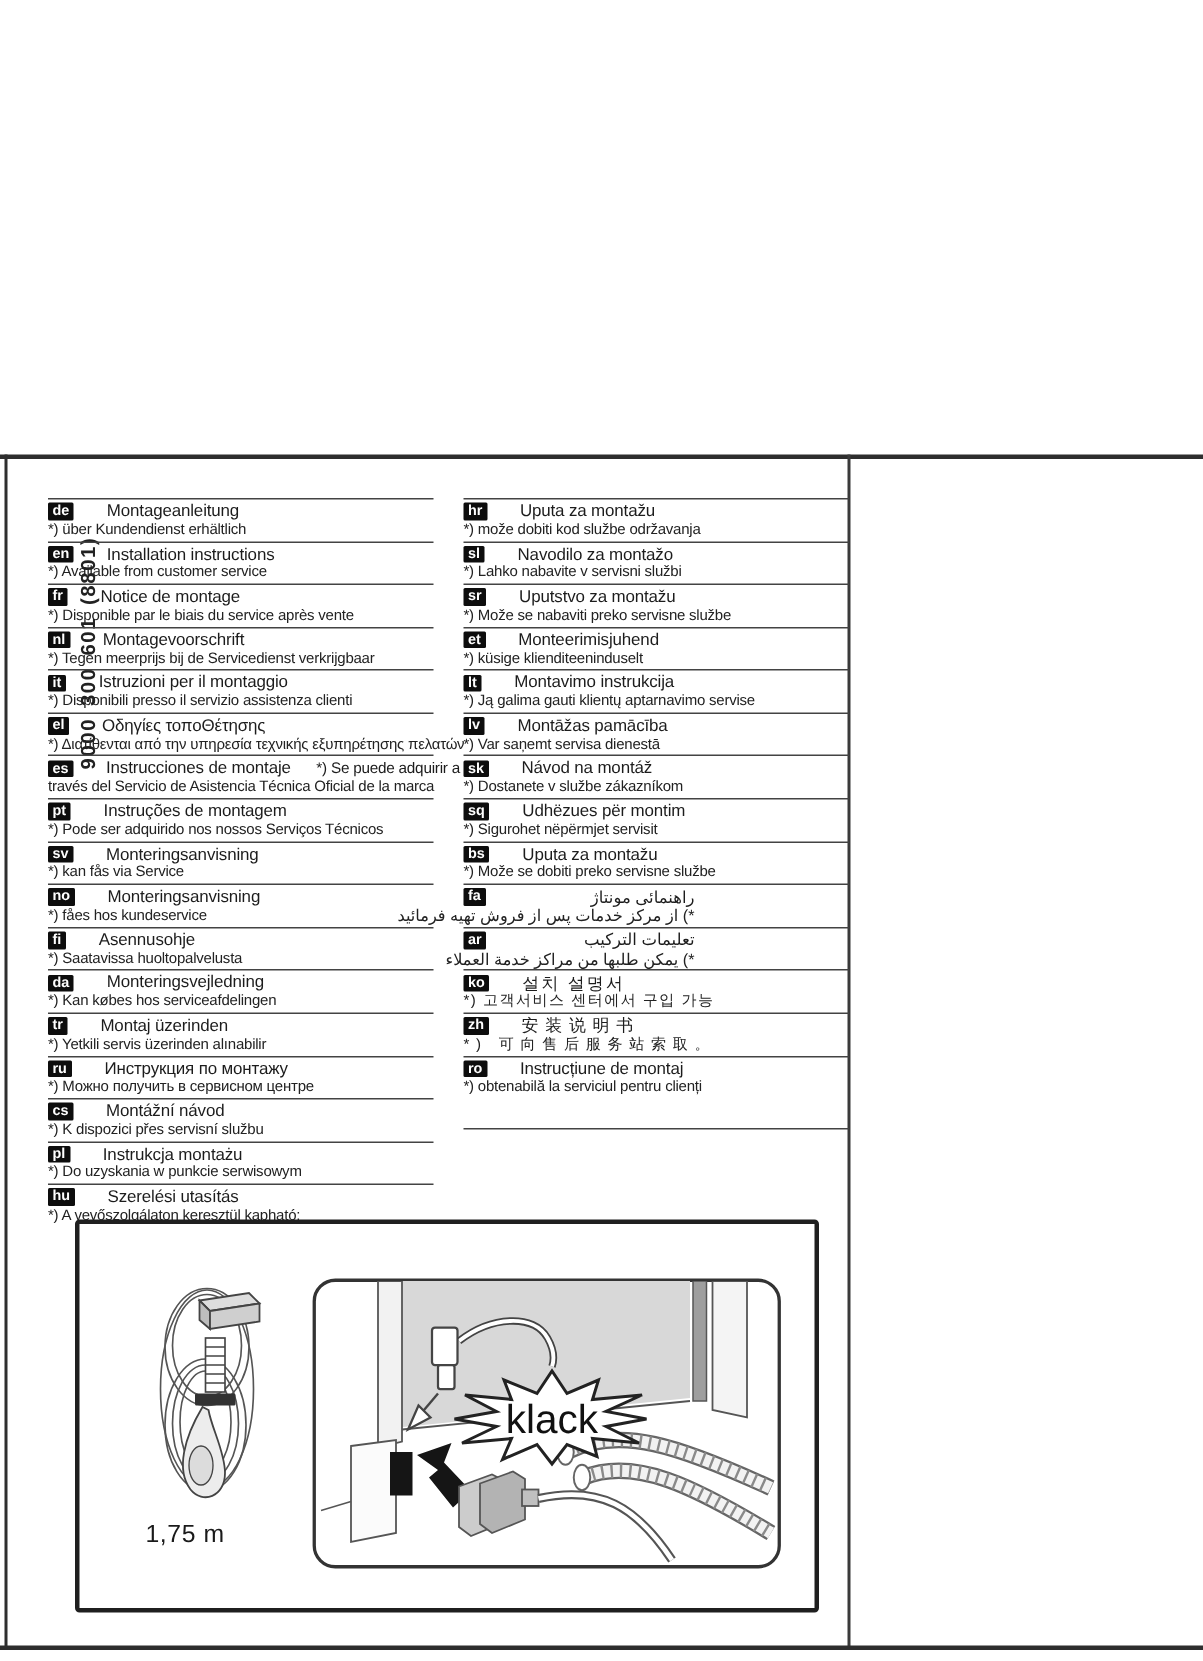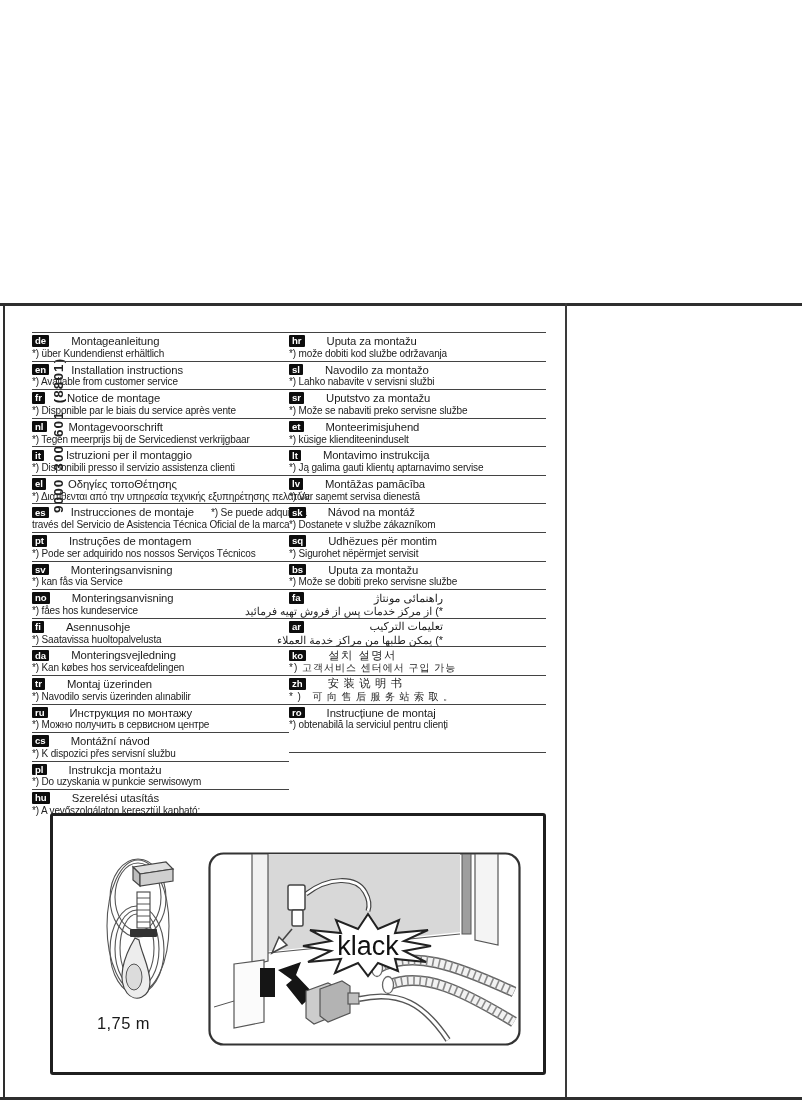--- a/index.html
+++ b/index.html
@@ -14,21 +14,21 @@
   .border-left{position:absolute;left:3px;top:303px;width:2px;height:796px;background:#2e2e2e;}
   .col-divider{position:absolute;left:565px;top:303px;width:2px;height:796px;background:#3a3a3a;}
 
   
   .part-number{
     position:absolute;left:51px;top:513px;transform-origin:0 0;transform:rotate(-90deg);
     font-weight:bold;font-size:13.5px;letter-spacing:1.1px;word-spacing:3px;white-space:nowrap;color:#222;
   }
 
   
-  .lang-table{position:absolute;left:32px;top:332px;width:522px;display:flex;gap:0;}
+  .lang-table{position:absolute;left:32px;top:332px;width:522px;display:flex;gap:20px;}
   .col{width:257px;}
   .block{border-top:1.6px solid #434343;padding:1.2px 0 0 0;height:26.4px;overflow:visible;}
   .line1{display:flex;align-items:center;gap:6px;height:13.6px;font-size:11.3px;white-space:nowrap;letter-spacing:-0.1px;}
   .badge{
     background:#0d0d0d;color:#ffffff;font-weight:bold;font-size:9.6px;line-height:11.5px;
     padding:0 3px;flex:none;letter-spacing:0;border-radius:1px;
   }
   .title{color:#1c1c1c;margin-left:16px;}
   .suffix{margin-left:11px;font-size:10.2px;letter-spacing:-0.15px;}
   .note{font-size:10px;line-height:12.4px;height:12.4px;white-space:nowrap;letter-spacing:-0.15px;color:#222;}
@@ -152,21 +152,21 @@
           <span class="badge" data-name="language-code-badge">da</span>
           <span class="title" data-name="language-title">Monteringsvejledning</span>
         </div>
         <div class="note" data-name="language-note">*) Kan købes hos serviceafdelingen</div>
       </div>
       <div class="block" data-name="lang-entry-tr">
         <div class="line1">
           <span class="badge" data-name="language-code-badge">tr</span>
           <span class="title" data-name="language-title">Montaj üzerinden</span>
         </div>
-        <div class="note" data-name="language-note">*) Navodilo servis üzerinden alınabilir</div>
+        <div class="note" data-name="language-note">*) Yetkili servis üzerinden alınabilir</div>
       </div>
       <div class="block" data-name="lang-entry-ru">
         <div class="line1">
           <span class="badge" data-name="language-code-badge">ru</span>
           <span class="title" data-name="language-title">Инструкция по монтажу</span>
         </div>
         <div class="note" data-name="language-note">*) Можно получить в сервисном центре</div>
       </div>
       <div class="block" data-name="lang-entry-cs">
         <div class="line1">

